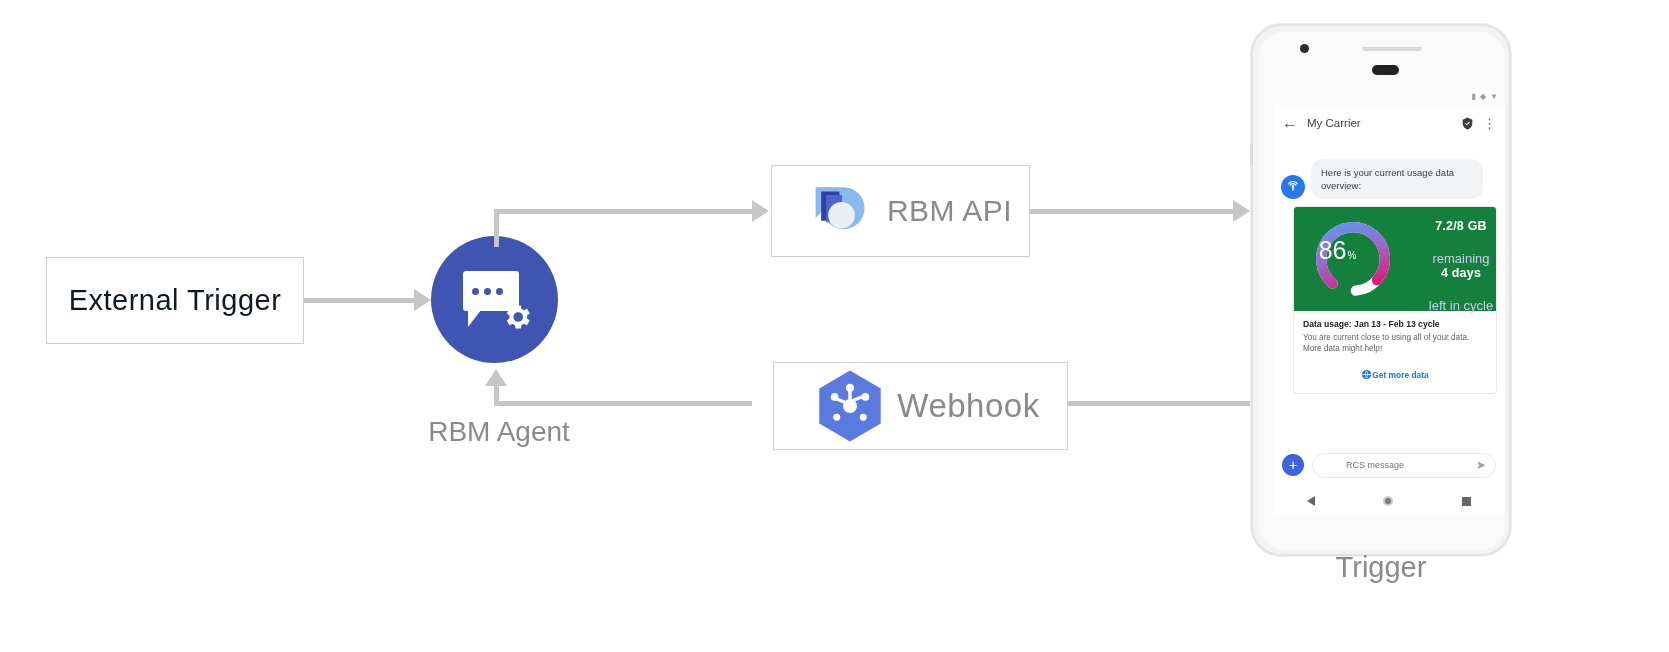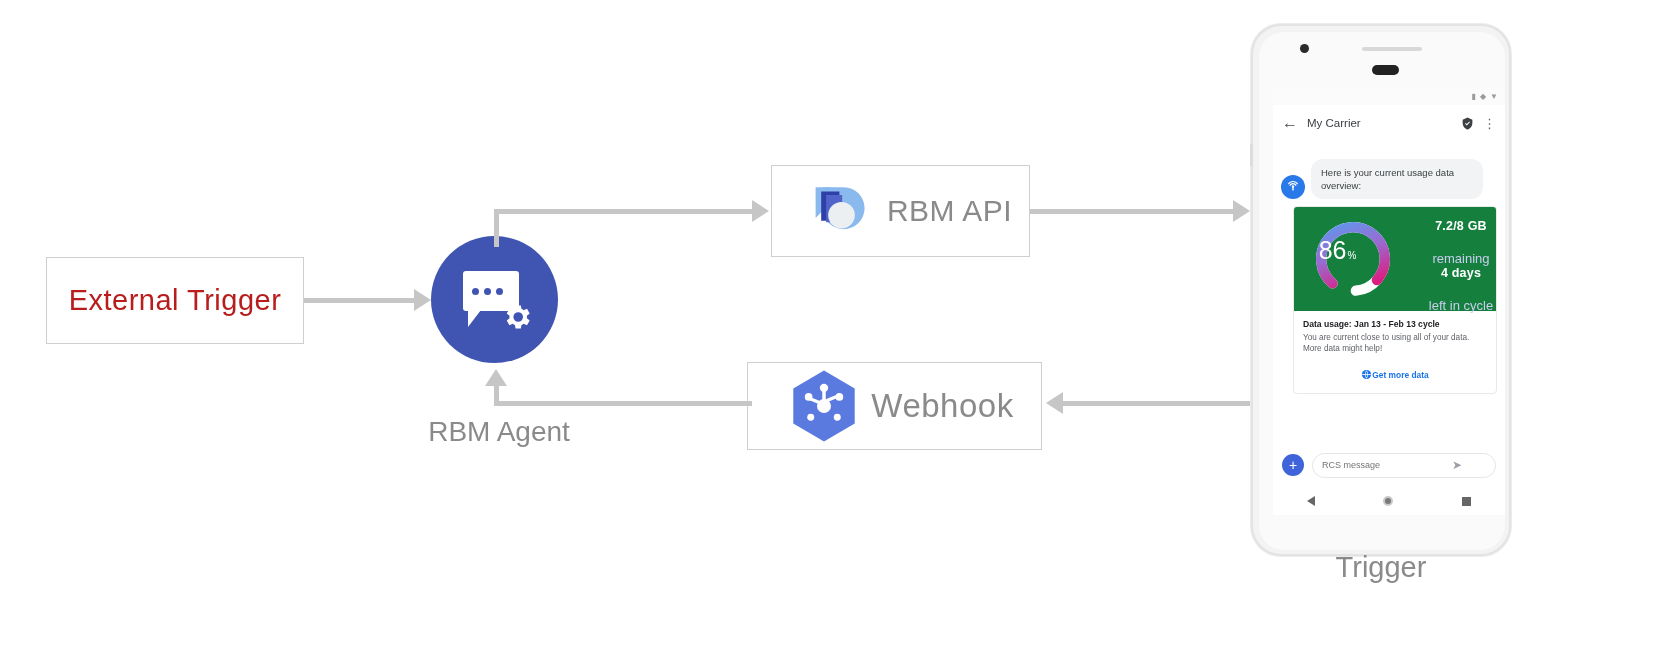--- a/index.html
+++ b/index.html
@@ -22,28 +22,28 @@
   }
   .node-label {
     color: #8c8c8c;
     font-weight: 300;
     letter-spacing: .5px;
     white-space: nowrap;
   }
 
   
   #ext-trigger { left: 46px; top: 257px; width: 258px; height: 87px; justify-content: center; }
-  #ext-trigger .node-label { font-size: 29px; color:#b91c1c; }
+  #ext-trigger .node-label { font-size: 29px; color:#0f172a; }
 
   
   #rbmapi-box { left: 771px; top: 165px; width: 259px; height: 92px; padding-left: 14px; gap: 14px; }
   #rbmapi-box .node-label { font-size: 30px; color:#8a8a8a; }
 
   
-  #webhook-box { left: 747px; top: 362px; width: 295px; height: 88px; padding-left: 14px; gap: 12px; }
+  #webhook-box { left: 773px; top: 362px; width: 295px; height: 88px; padding-left: 14px; gap: 12px; }
   #webhook-box .node-label { font-size: 33px; color:#8a8a8a; }
 
   
   #rbm-agent {
     position: absolute; left: 431px; top: 236px;
     width: 127px; height: 127px; border-radius: 50%;
     background: #4054b2;
     display:flex; align-items:center; justify-content:center;
   }
   #agent-label {
@@ -129,21 +129,21 @@
   .card-title { font-size:8.6px; font-weight:bold; color:#202124; margin-bottom:3px; }
   .card-desc { font-size:8.2px; line-height:11px; color:#5f6368; }
   .card-action { text-align:center; padding:8px 0 9px; }
   .card-action a { color:#1a73e8; font-size:8.4px; font-weight:bold; text-decoration:none; display:inline-flex; align-items:center; }
 
   
   #composer { position:absolute; left:0; bottom:30px; width:232px; height:40px; display:flex; align-items:center; gap:8px; padding:0 9px; background:#fff; }
   .plus-btn { width:22px; height:22px; border-radius:50%; background:#3f63d8; color:#fff; font-size:14px; display:flex; align-items:center; justify-content:center; flex:0 0 22px; }
   .rcs-field {
     flex:1; height:25px; border:1px solid #e6e6e6; border-radius:13px;
-    display:flex; align-items:center; justify-content:flex-start; padding:0 9px;
+    display:flex; align-items:center; justify-content:flex-end; padding:0 9px;
   }
   .rcs-field input { border:0; outline:0; font-size:9px; color:#9aa0a6; background:transparent; width:130px; font-family:"Liberation Sans", sans-serif; }
   .send-ico { color:#9aa0a6; font-size:12px; }
 
   #navbar { position:absolute; left:0; bottom:0; width:232px; height:28px; background:#fff; display:flex; align-items:center; justify-content:space-around; }
   .nav-back { width:0;height:0;border-top:5px solid transparent;border-bottom:5px solid transparent;border-right:8px solid #666; }
   .nav-home { width:10px;height:10px;border-radius:50%;background:#7a7a7a;border:2px solid #c9c9c9; }
   .nav-recent { width:9px;height:9px;background:#666; }
 
   #messages-label { position:absolute; left:1281px; top:551px; width:200px; text-align:center; font-size:29px; color:#8a8a8a; font-weight:300; }

